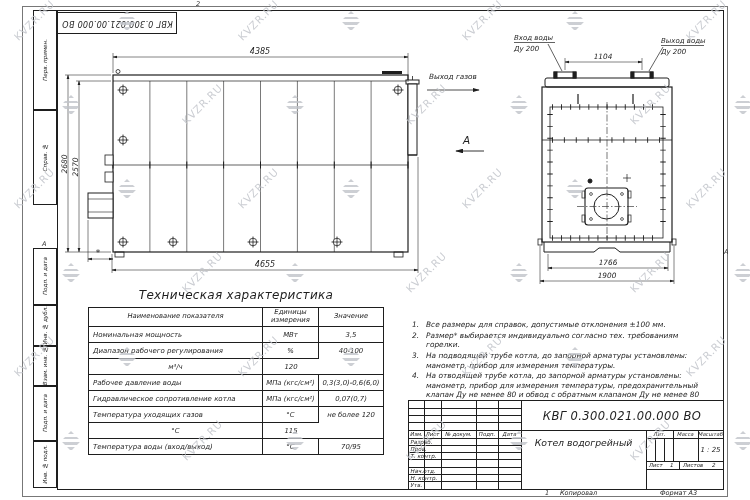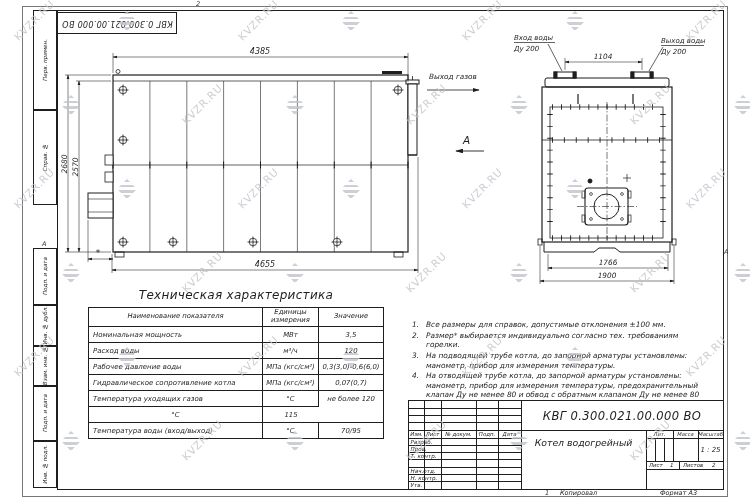--- a/index.html
+++ b/index.html
@@ -257,21 +257,25 @@
         <div class="c-name" style="justify-content:center;">Наименование показателя</div>
         <div class="c-unit">Единицы измерения</div>
         <div class="c-val">Значение</div>
       </div>
       <div class="spec-row">
         <div class="c-name">Номинальная мощность</div>
         <div class="c-unit">МВт</div>
         <div class="c-val">3,5</div>
       </div>
       <div class="spec-row">
-        <div class="c-name">Расход воды</div>
+        <div class="c-name">Диапазон рабочего регулирования</div>
+        <div class="c-unit">%</div>
+        <div class="c-val">40-100</div>
+      </div>
+      <div class="spec-row">
         <div class="c-unit">м³/ч</div>
         <div class="c-val">120</div>
       </div>
       <div class="spec-row">
         <div class="c-name">Рабочее давление воды</div>
         <div class="c-unit">МПа (кгс/см²)</div>
         <div class="c-val">0,3(3,0)-0,6(6,0)</div>
       </div>
       <div class="spec-row">
         <div class="c-name">Гидравлическое сопротивление котла</div>

